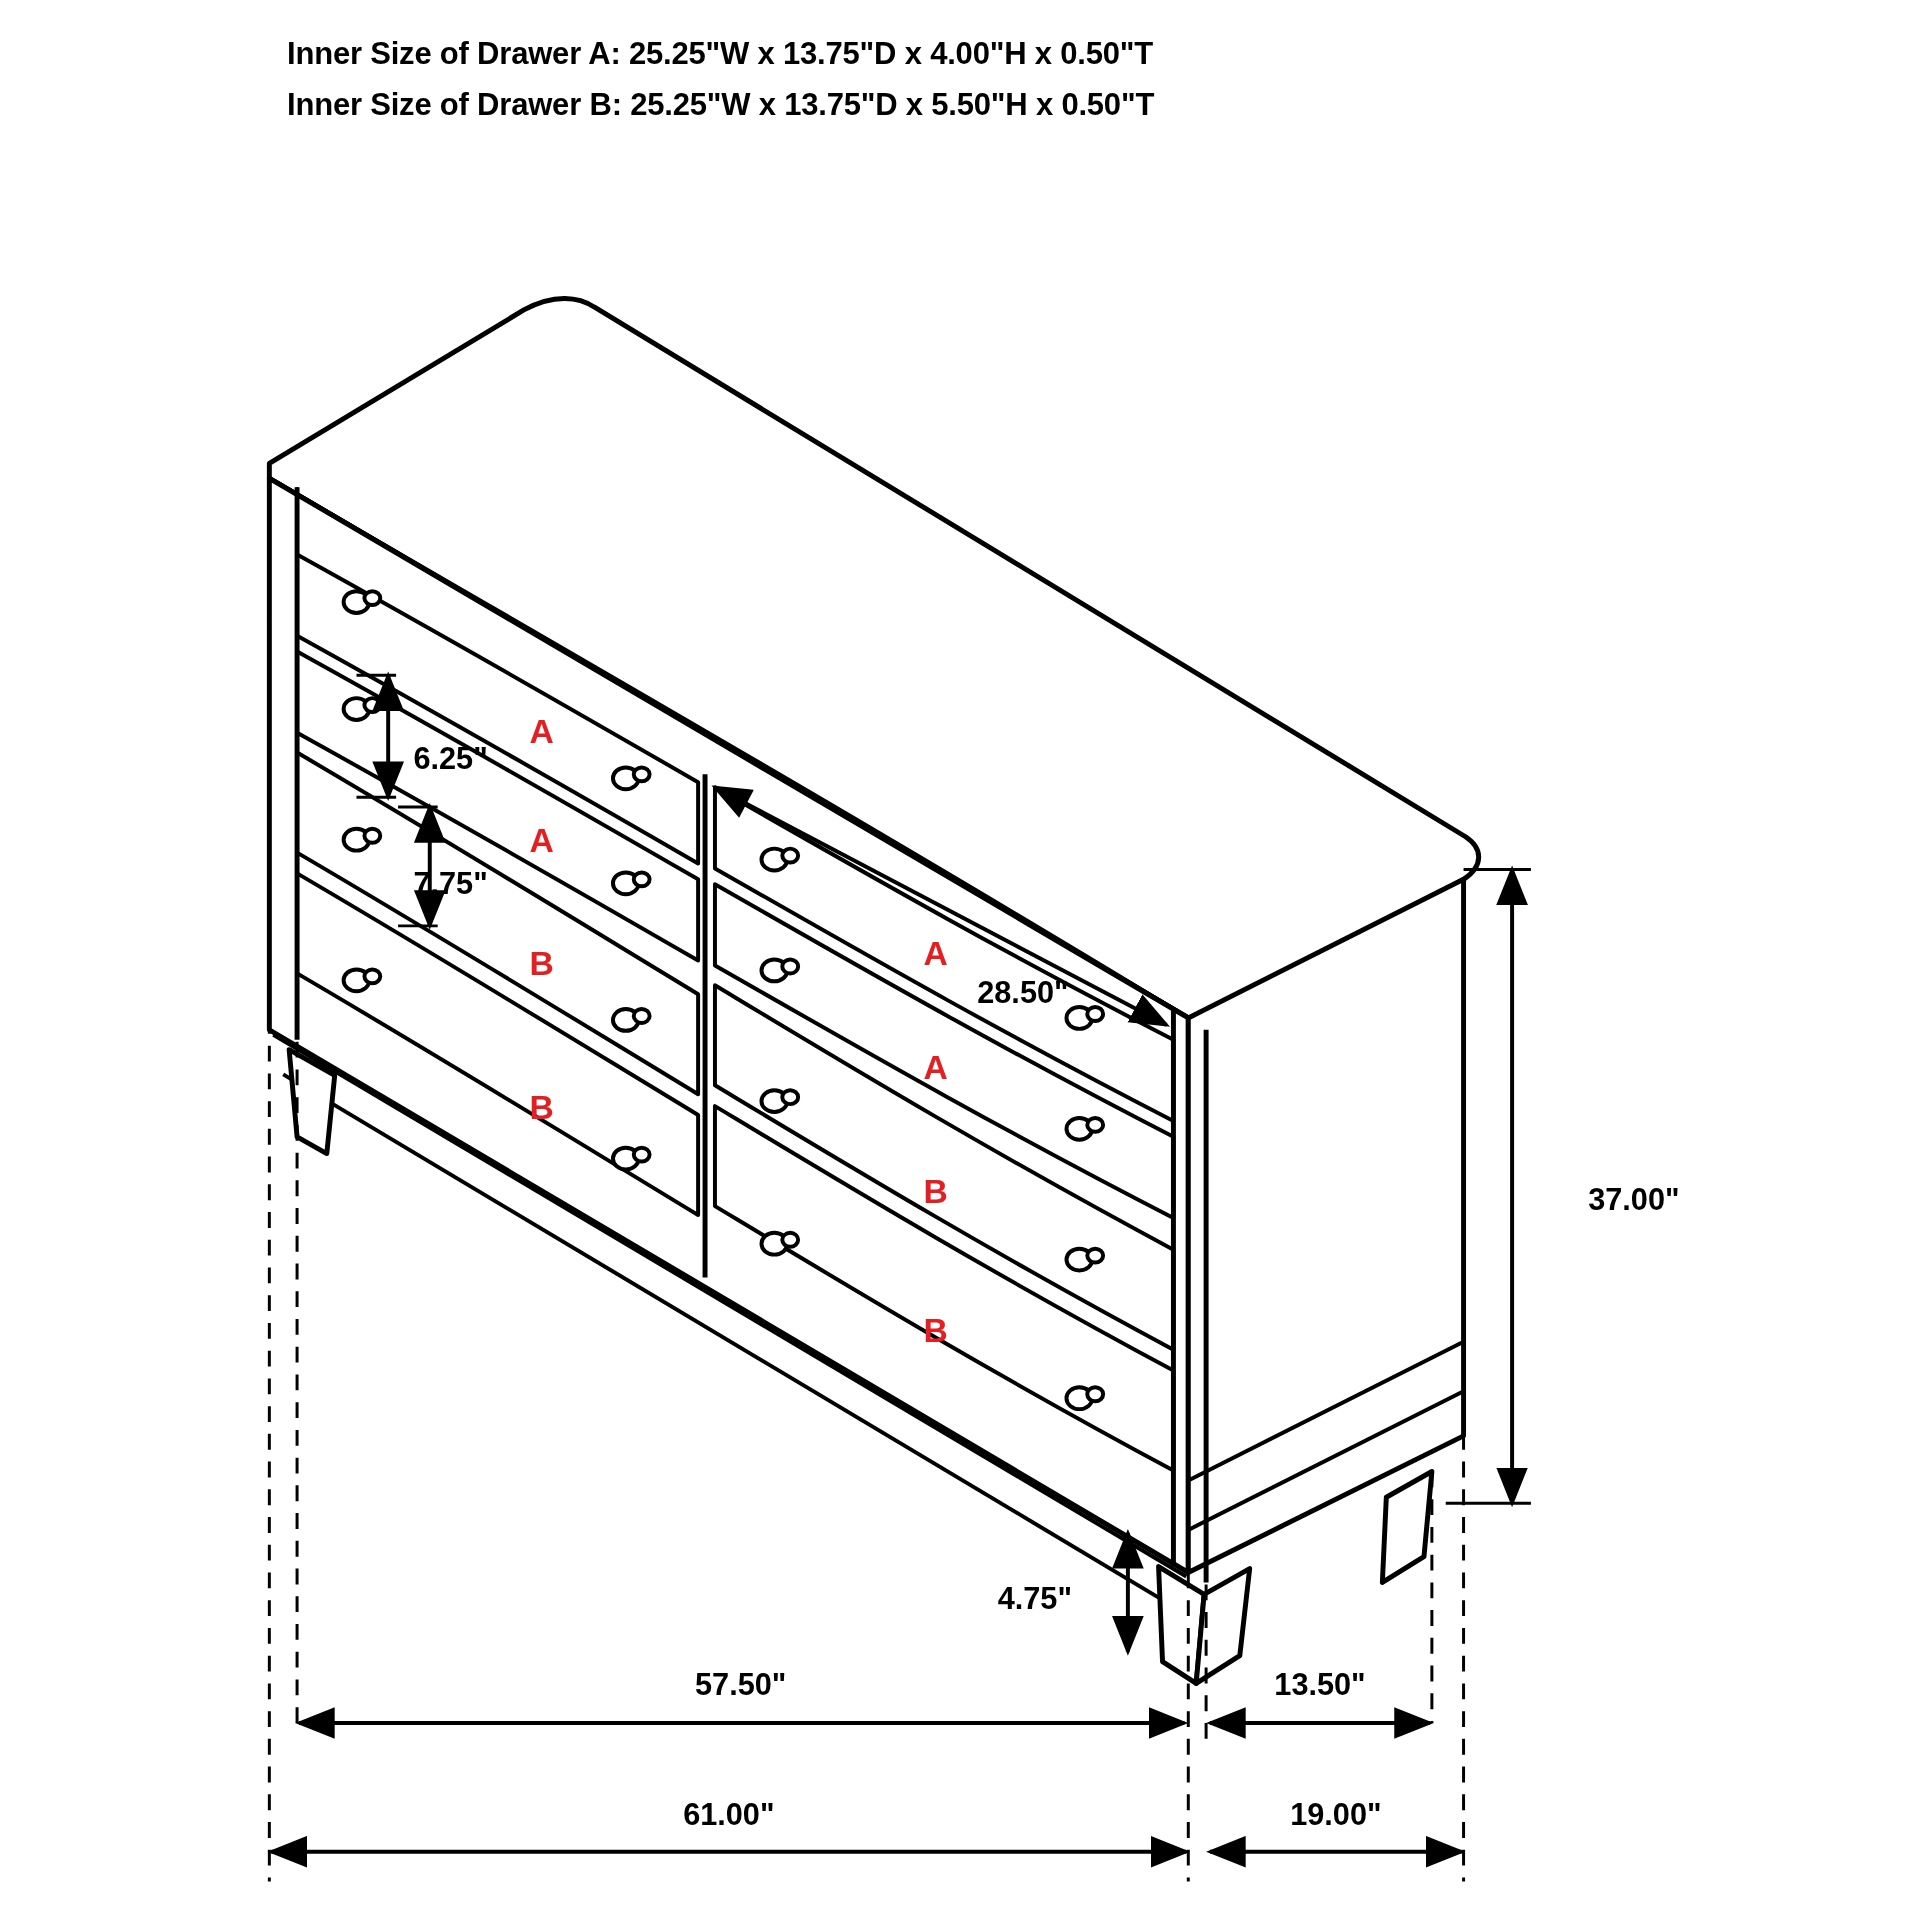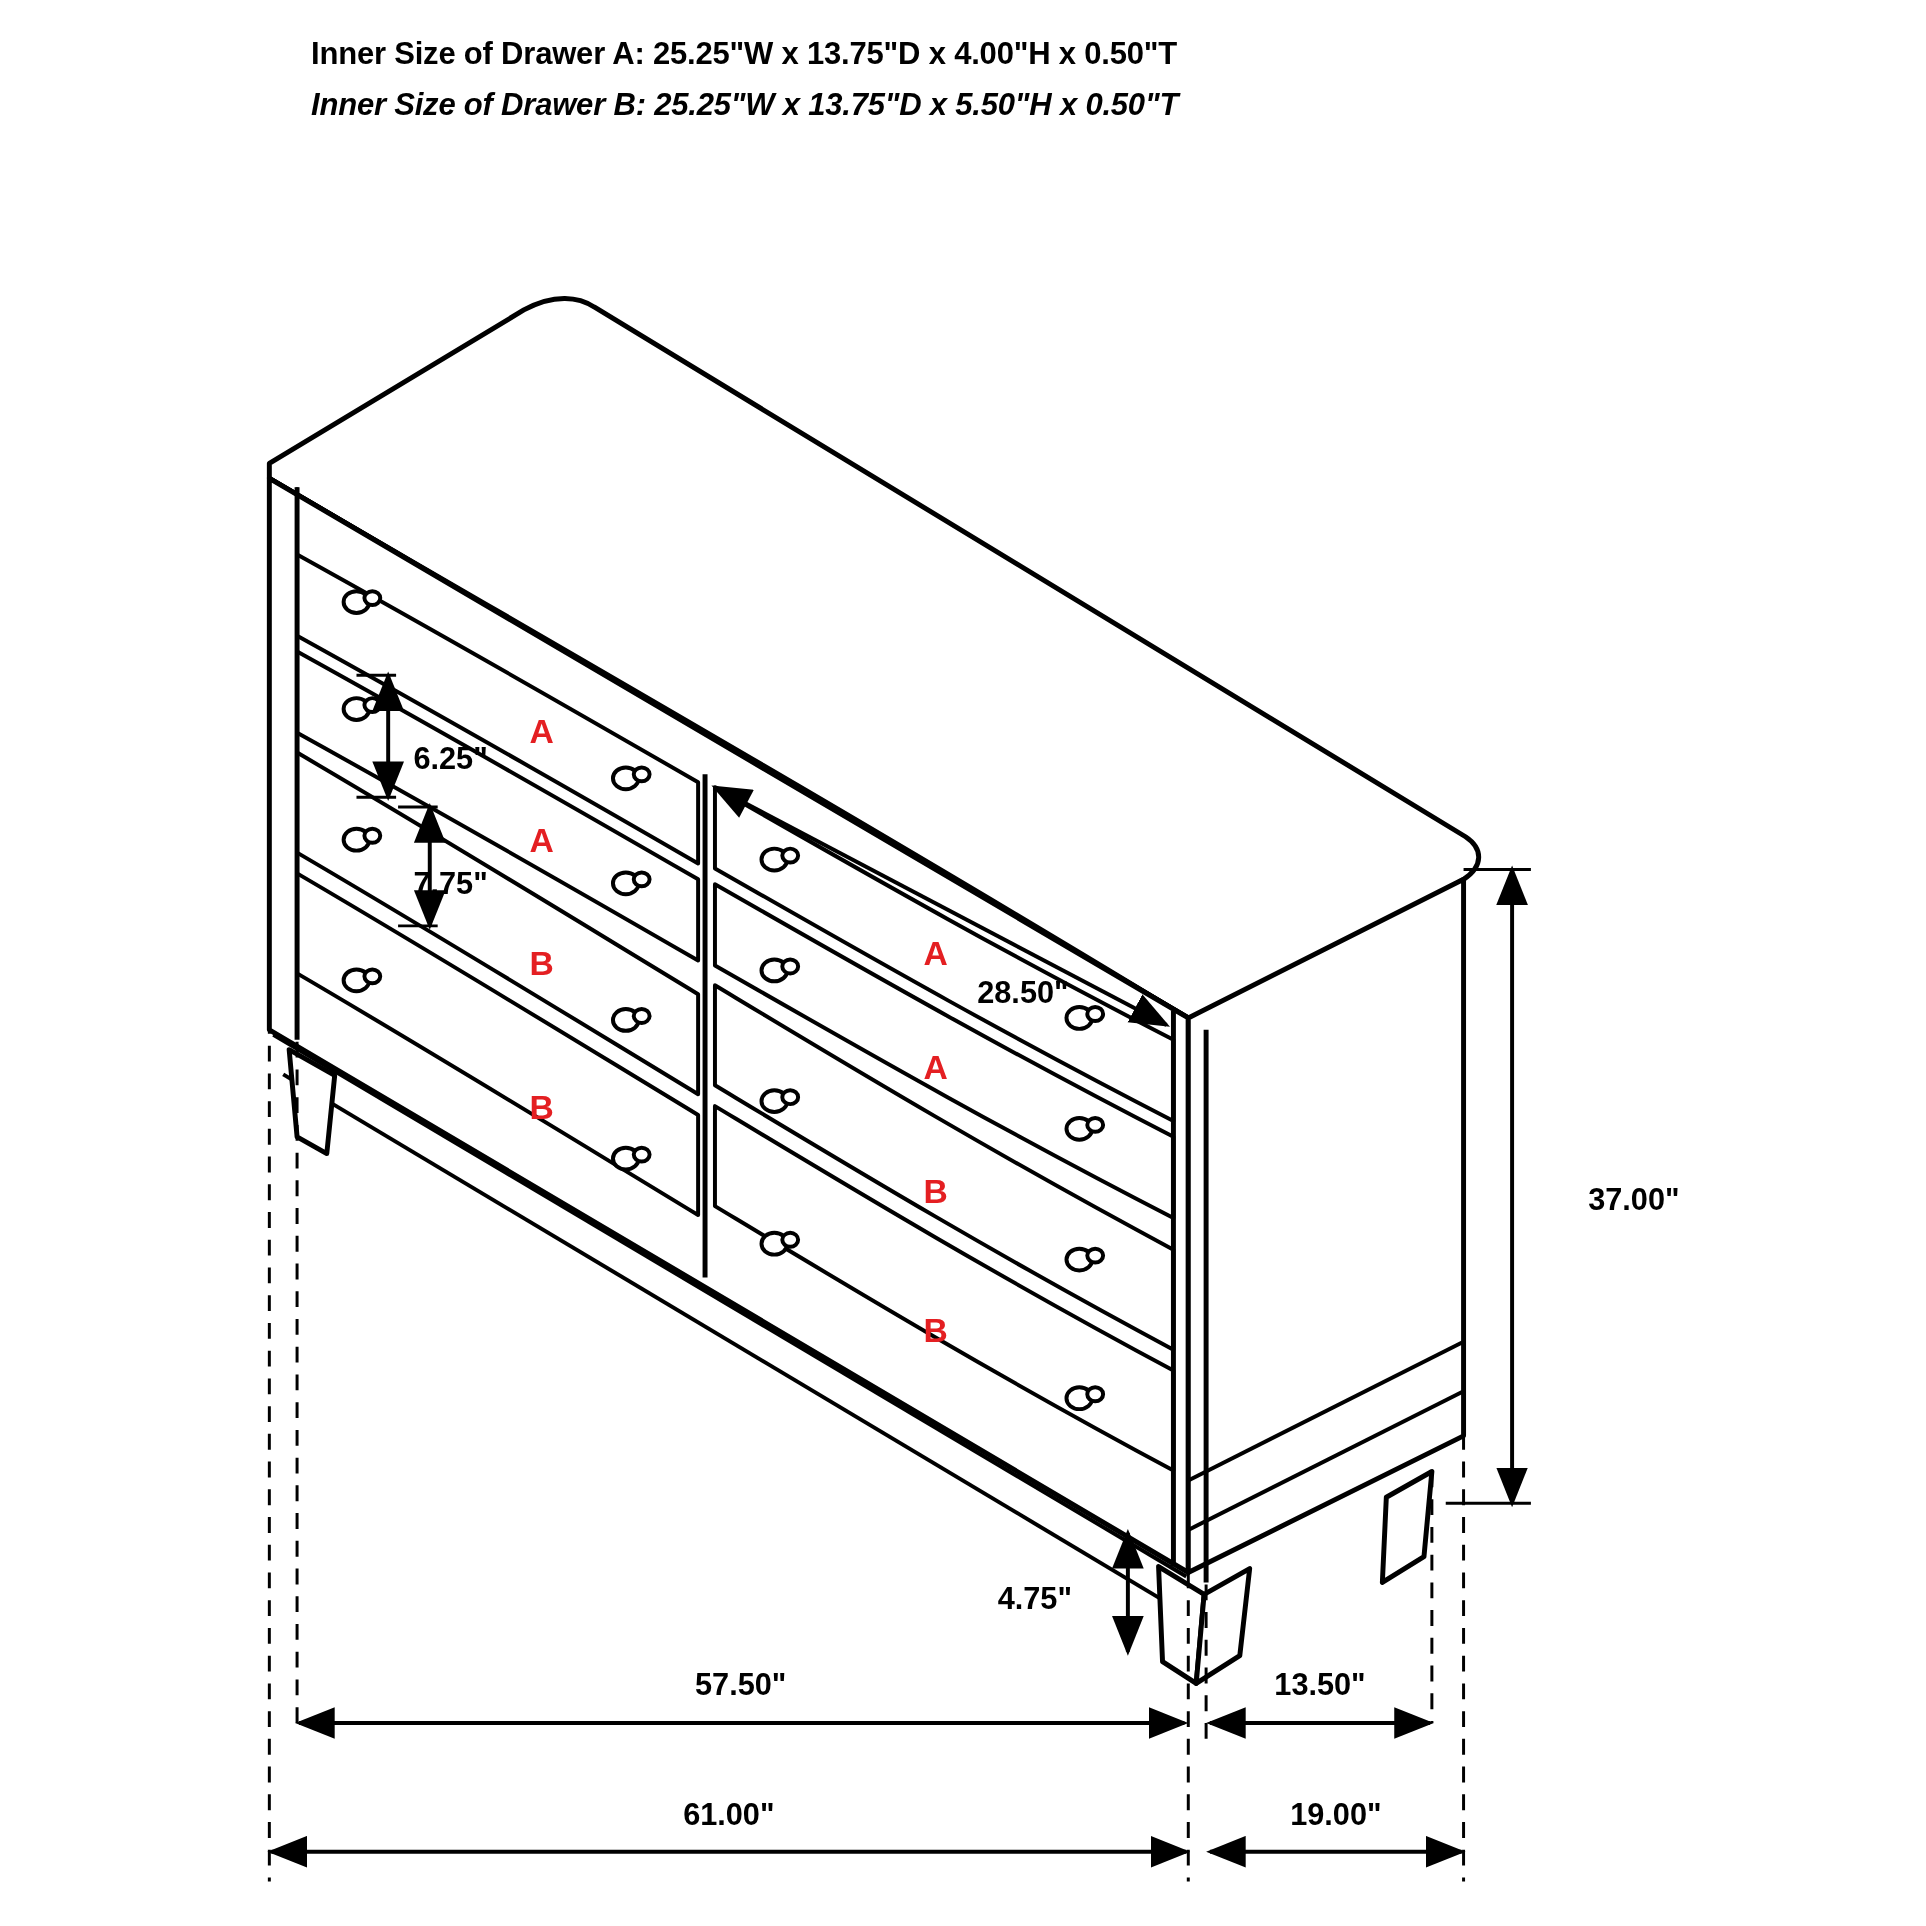--- a/index.html
+++ b/index.html
@@ -21,24 +21,23 @@
     height: 1927px;
   }
   .hdr {
     position: absolute;
     left: 287px;
     font-weight: bold;
     font-size: 31px;
     color: #000;
     letter-spacing: -0.2px;
     white-space: nowrap;
-    margin-left: 24px;
   }
   #hdr-a { top: 36px; }
-  #hdr-b { top: 87px; font-style: italic; }
+  #hdr-b { top: 87px; }
 
   svg#diagram {
     position: absolute;
     left: 0; top: 0;
     width: 1927px;
     height: 1927px;
   }
   .dimtext {
     font-family: "Liberation Sans", sans-serif;
     font-weight: bold;

